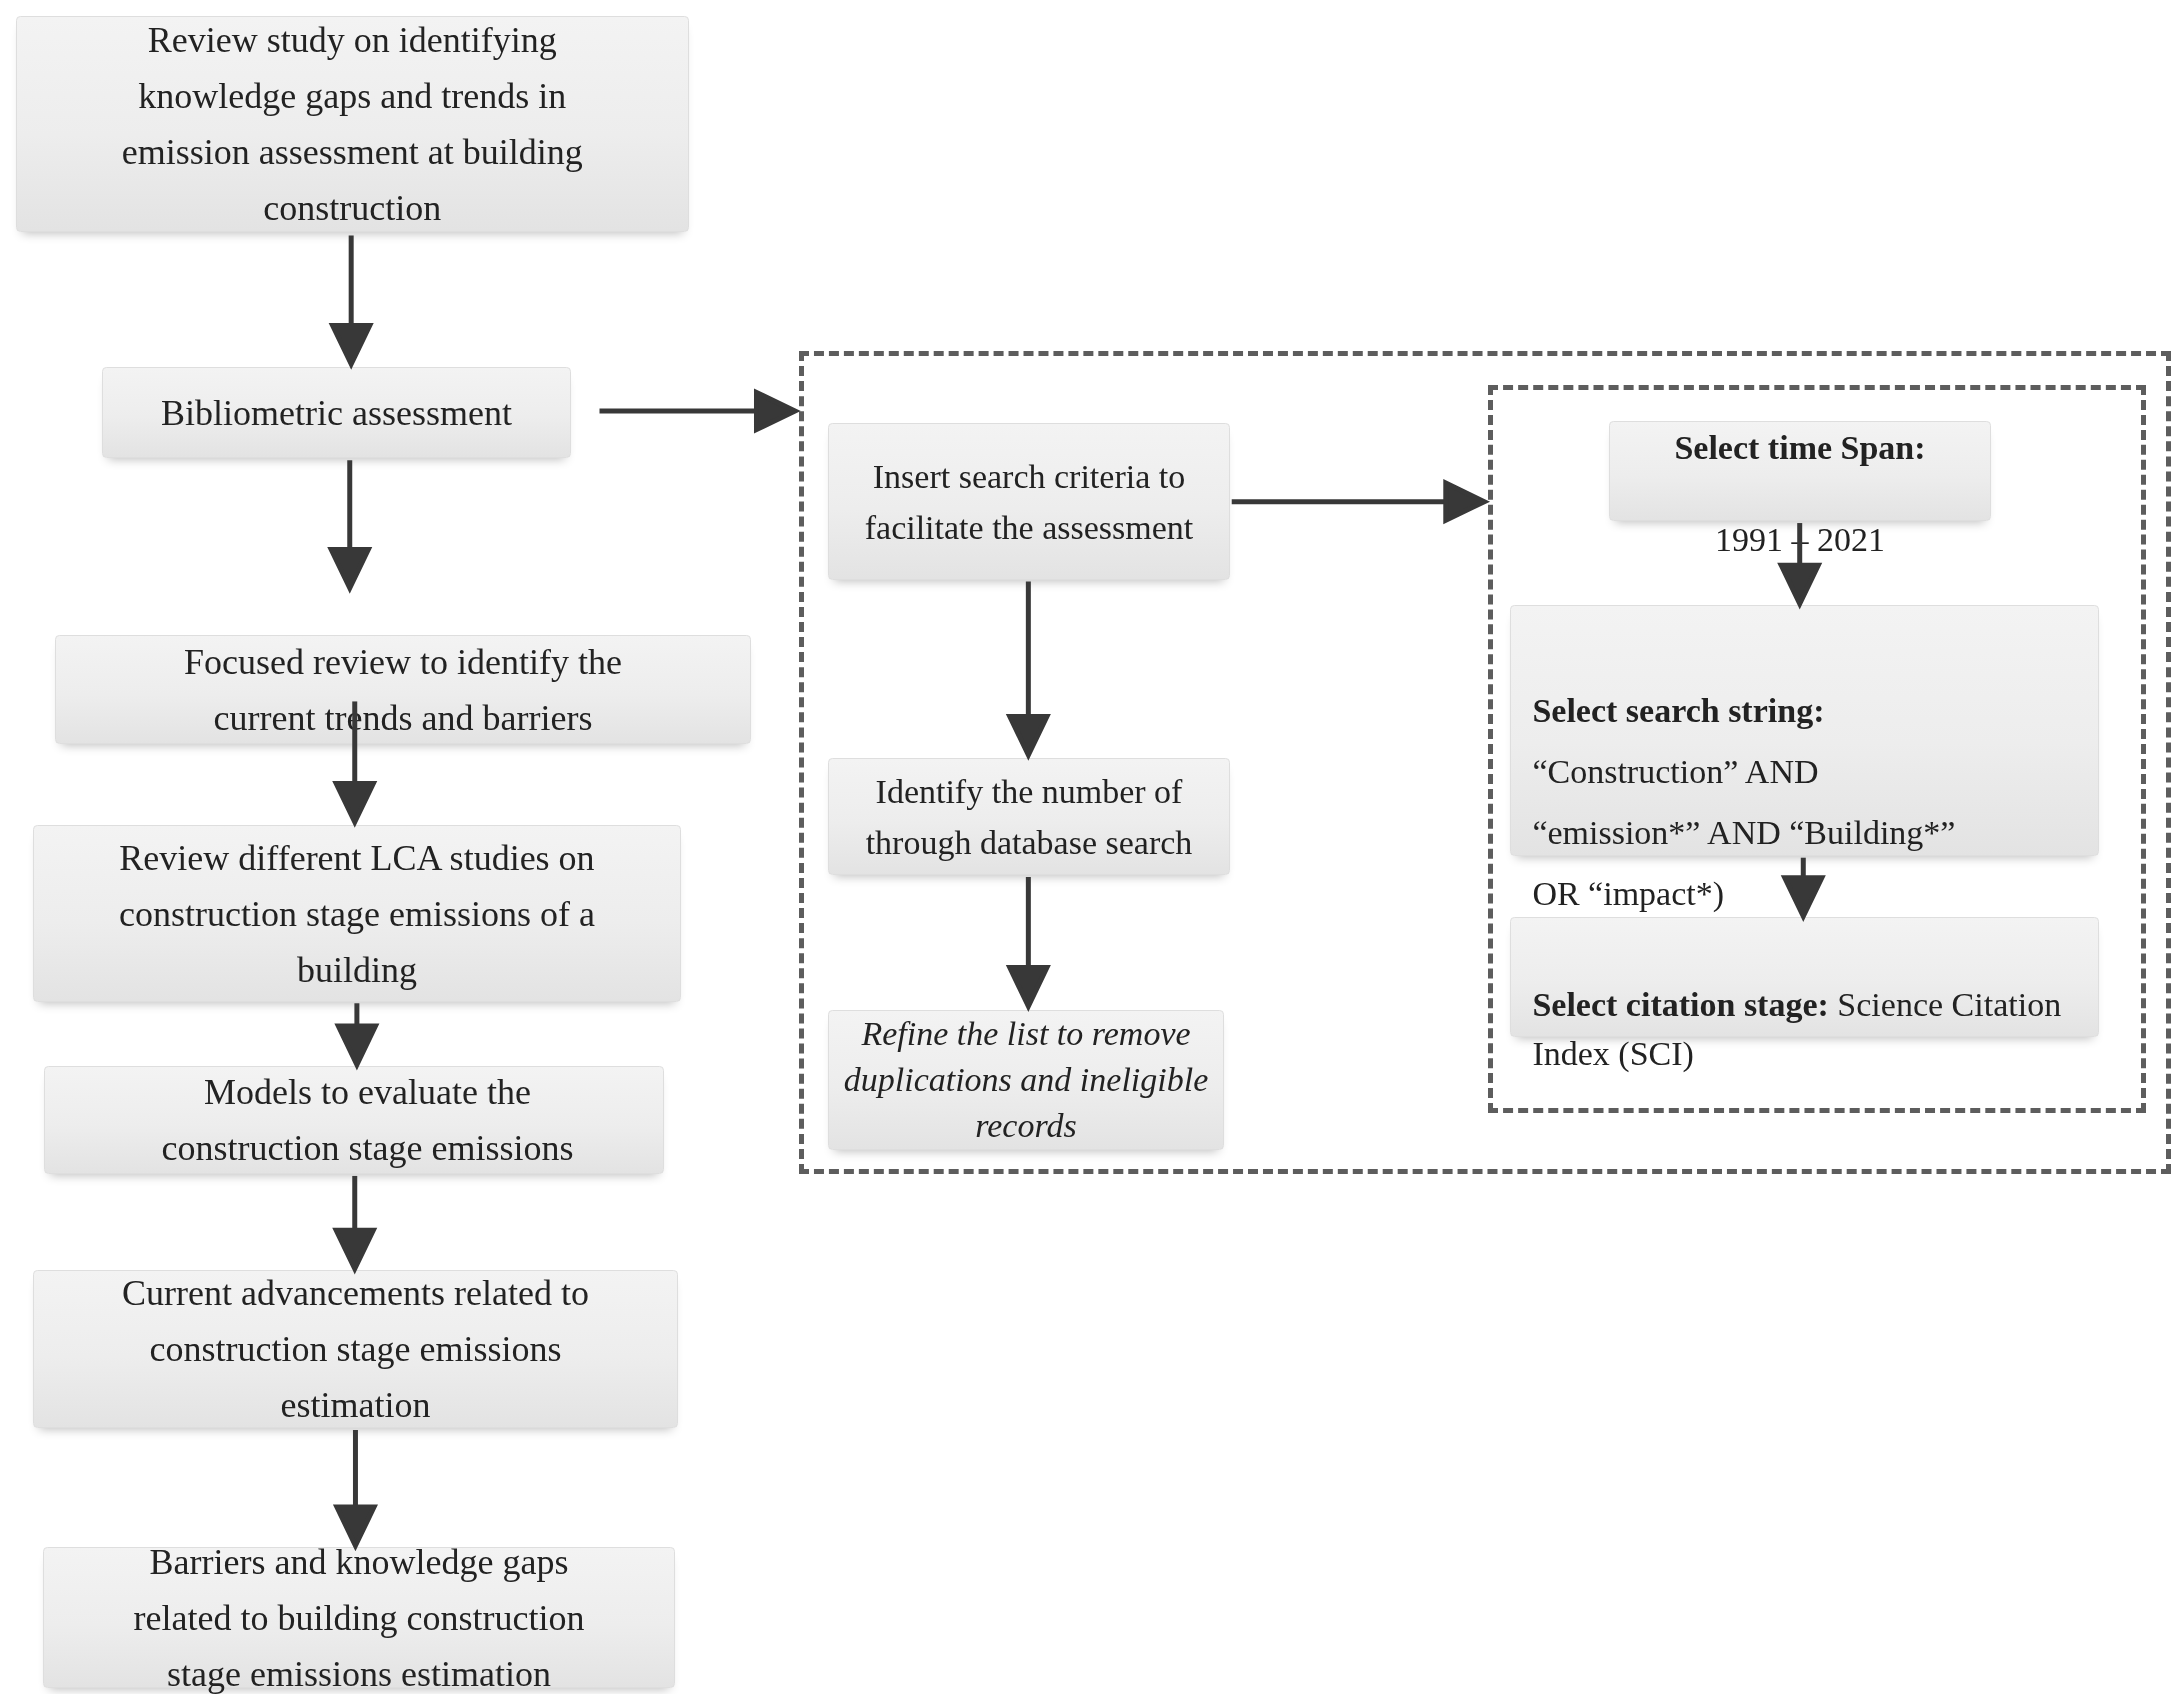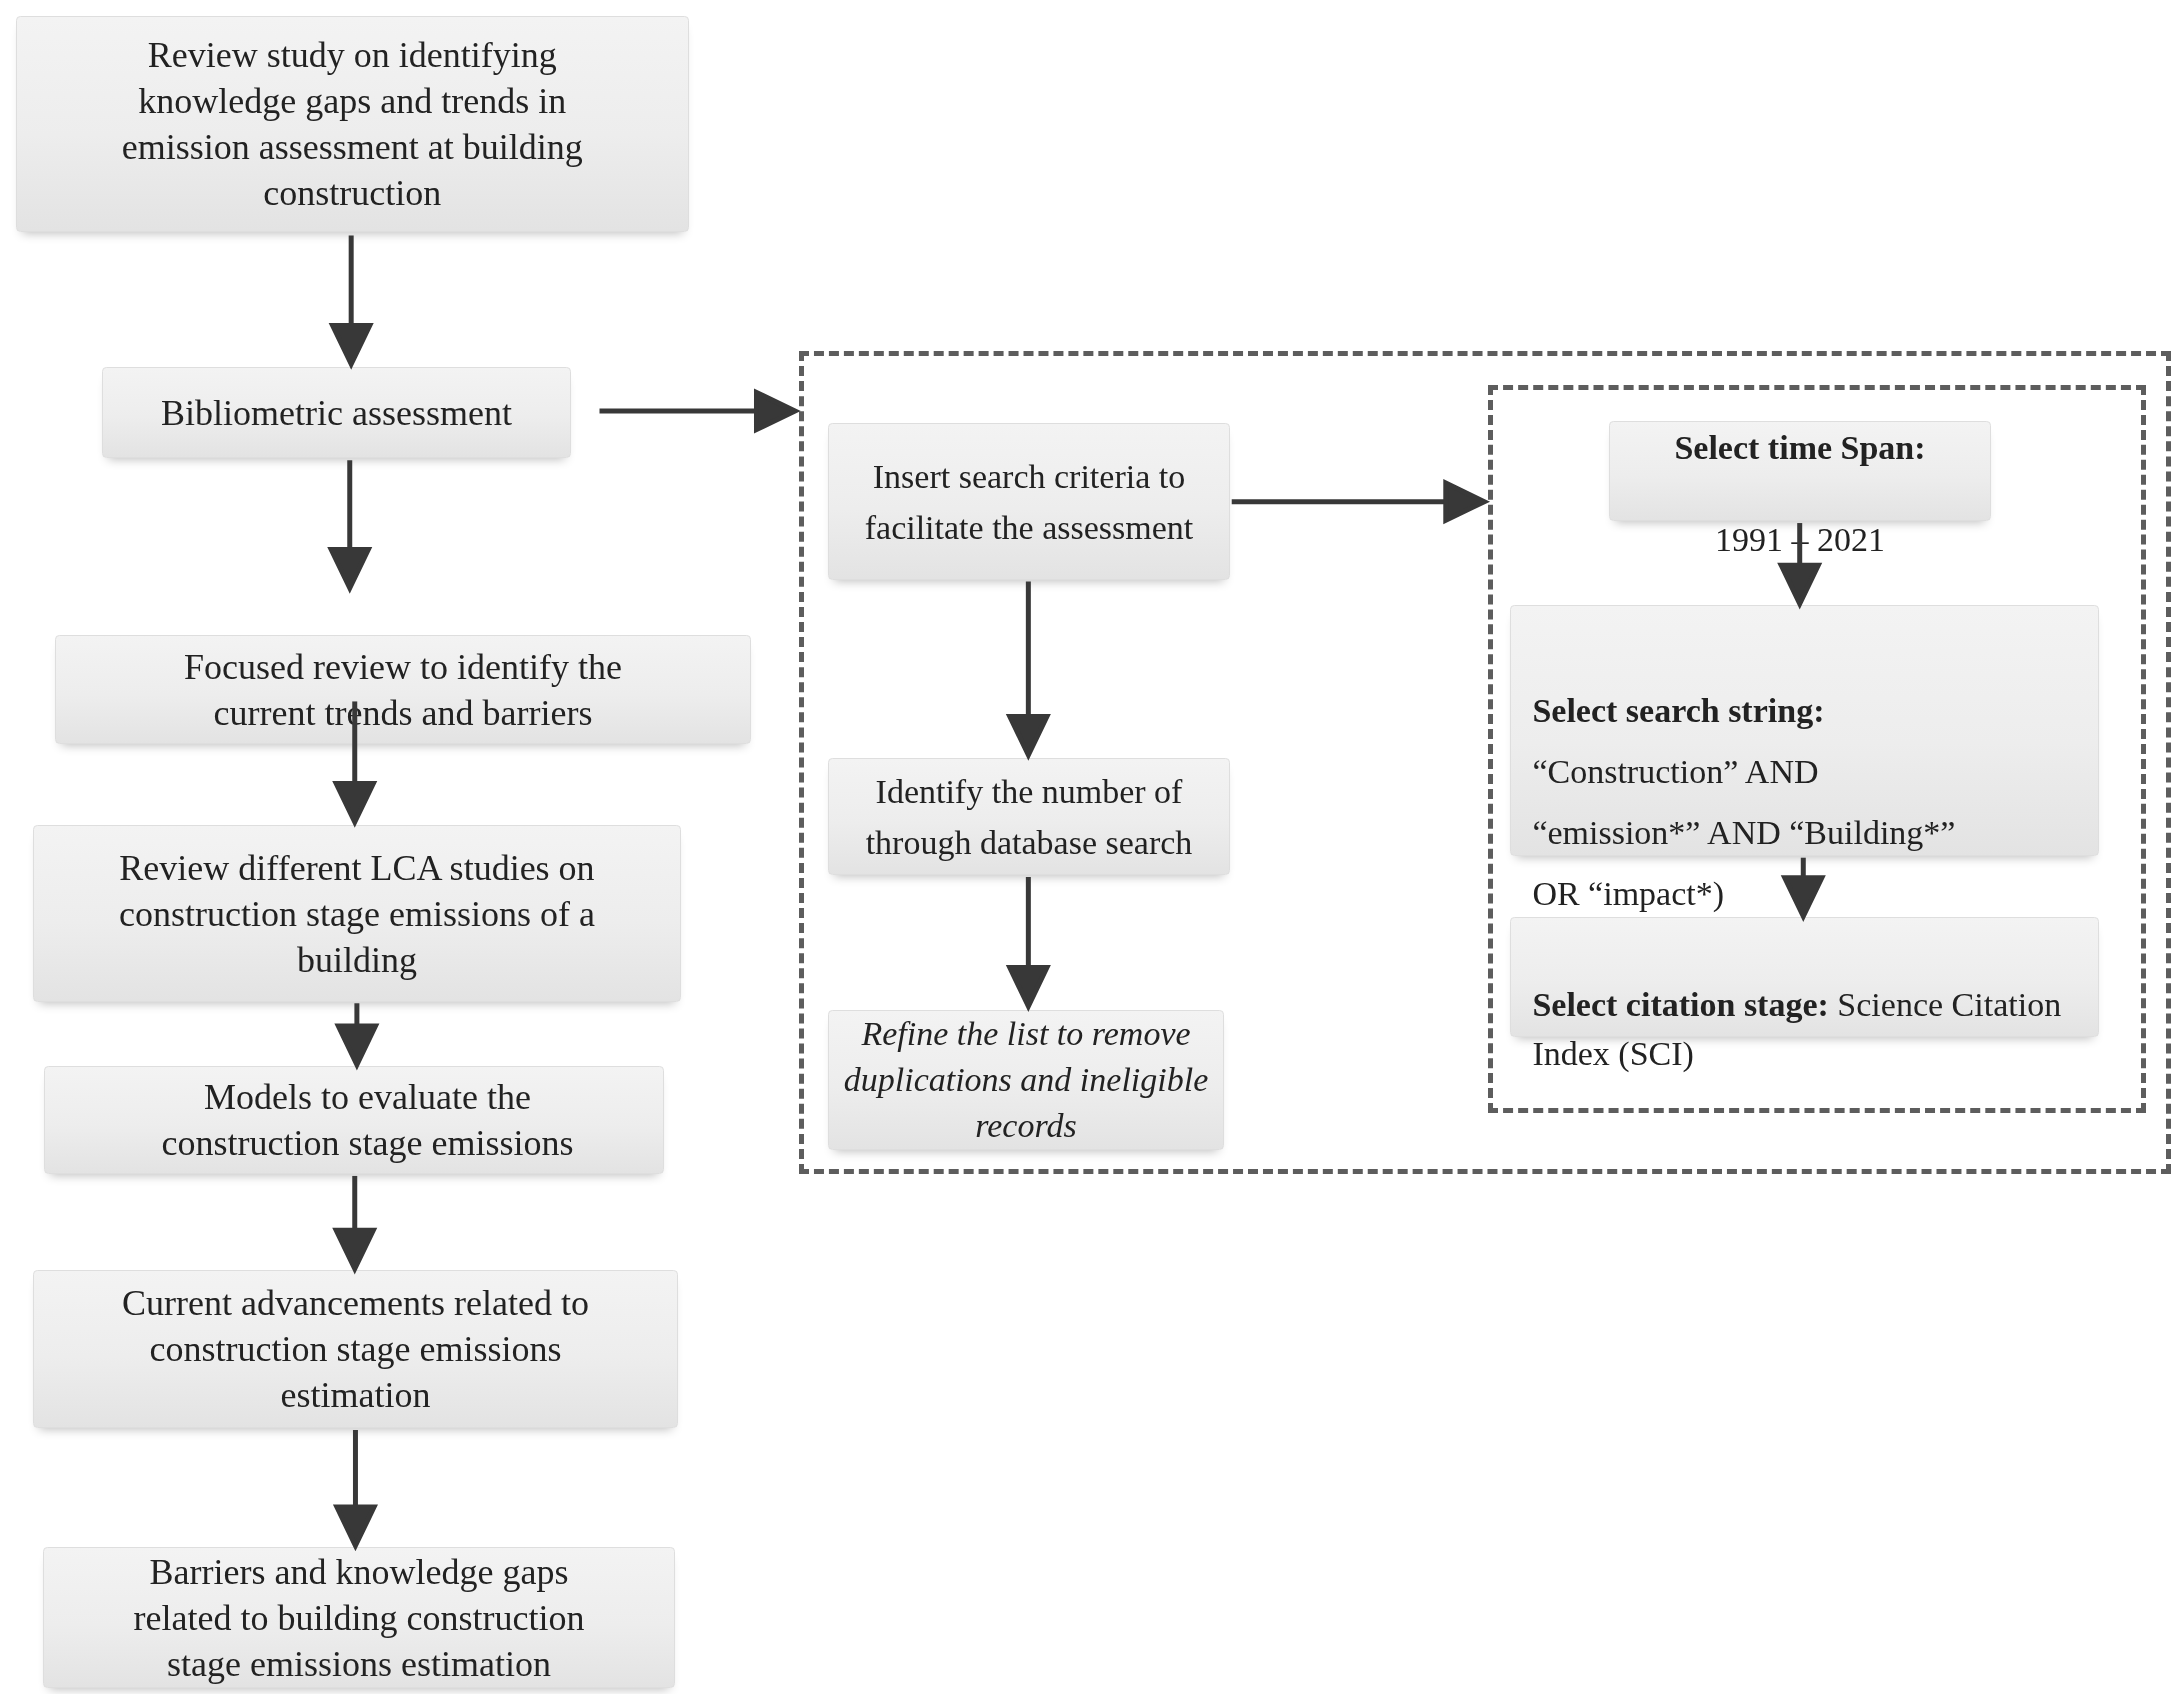--- a/index.html
+++ b/index.html
@@ -22,21 +22,21 @@
     border: 0.7px solid #dedede;
     border-radius: 4.3px;
     box-shadow: 0 7.1px 10px -5.7px rgba(0,0,0,0.28);
     display: flex;
     align-items: center;
     justify-content: center;
     text-align: center;
     white-space: pre-line;
     box-sizing: border-box;
   }
-  .left-box  { font-size: 36px; line-height: 46px; }
+  .left-box  { font-size: 36px; line-height: 56px; }
   .mid-box   { font-size: 34px; line-height: 51px; }
   .right-box { font-size: 34px; }
   .left-align {
     justify-content: flex-start;
     text-align: left;
     align-items: flex-start;
     display: block;
   }
   .bold { font-weight: bold; }
   .dashed-region {

